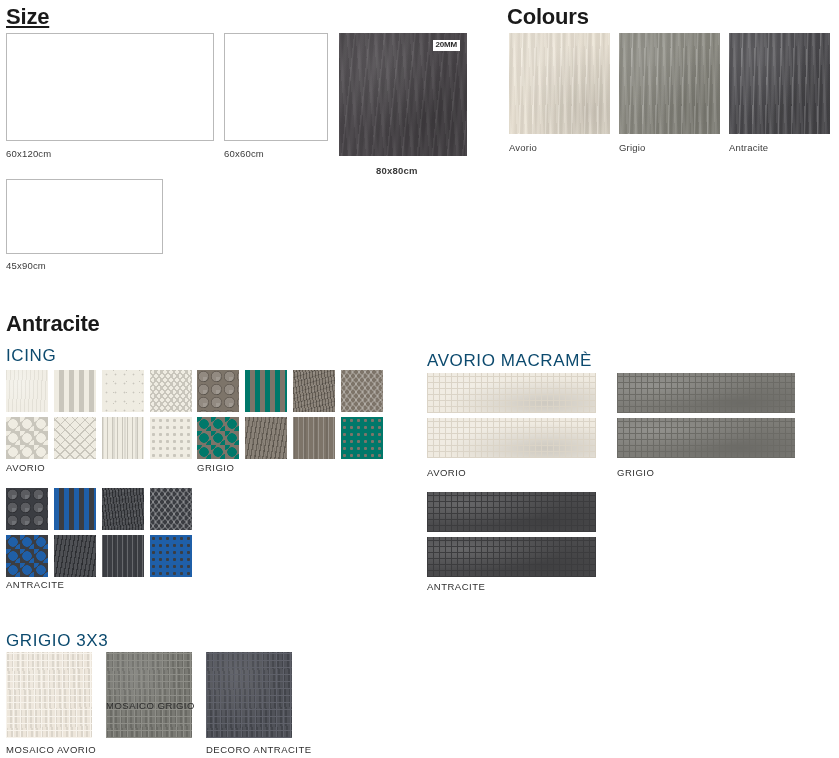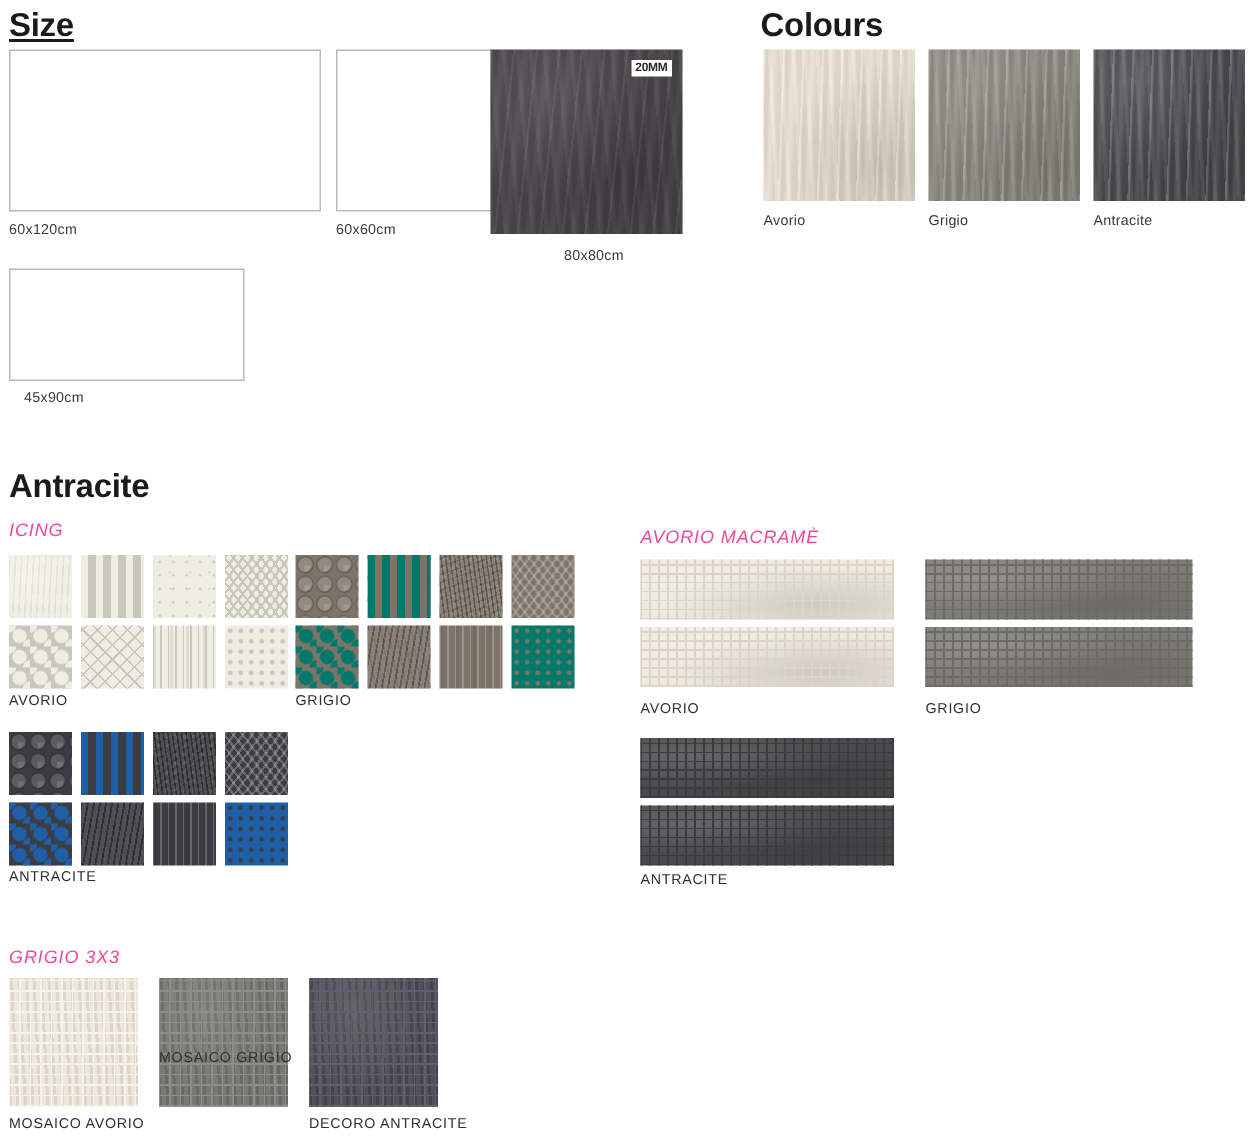--- a/index.html
+++ b/index.html
@@ -19,26 +19,25 @@
 
   
   .section-title {
     font-size: 22px;
     font-weight: bold;
     letter-spacing: -0.2px;
     color: #1a1a1a;
     line-height: 1;
   }
   .sub-title {
-    font-size: 12px;
+    font-size: 17px;
     font-weight: normal;
     letter-spacing: 0.6px;
-    color: #ec4899;
-    line-height: 1;
-    font-style: italic;
+    color: #0c4a6e;
+    line-height: 1;
   }
 
   
   .caption {
     font-size: 9.5px;
     color: #3a3a3a;
     letter-spacing: 0.2px;
     line-height: 1;
     white-space: nowrap;
   }
@@ -120,27 +119,27 @@
 <body>
 
 <div class="abs section-title" style="left:6px; top:6px;text-decoration:underline;">Size</div>
 
 <div class="abs size-box" style="left:6px; top:33px; width:208px; height:108px;"></div>
 <div class="abs caption" style="left:6px; top:149px;">60x120cm</div>
 
 <div class="abs size-box" style="left:224px; top:33px; width:104px; height:108px;"></div>
 <div class="abs caption" style="left:224px; top:149px;">60x60cm</div>
 
-<div class="abs size-tile" style="left:327px; top:33px; width:128px; height:123px;text-align:center;">
+<div class="abs size-tile" style="left:339px; top:33px; width:128px; height:123px;text-align:center;">
   <span class="badge-20mm">20MM</span>
 </div>
-<div class="abs caption" style="left:376px; top:166px;">80x80cm</div>
+<div class="abs caption" style="left:376px; top:166px;font-weight:bold;">80x80cm</div>
 
 <div class="abs size-box" style="left:6px; top:179px; width:157px; height:75px;"></div>
-<div class="abs caption" style="left:16px; top:261px;">45x90cm</div>
+<div class="abs caption" style="left:6px; top:261px;">45x90cm</div>
 
 <div class="abs section-title" style="left:507px; top:6px;text-align:right;">Colours</div>
 
 <div class="abs colour-swatch" id="sw-avorio" style="left:509px; top:33px; width:101px; height:101px; background-color:#ece4d5;"></div>
 <div class="abs caption" style="left:509px; top:143px;">Avorio</div>
 
 <div class="abs colour-swatch" id="sw-grigio" style="left:619px; top:33px; width:101px; height:101px; background-color:#8b8a81;"></div>
 <div class="abs caption" style="left:619px; top:143px;">Grigio</div>
 
 <div class="abs colour-swatch" id="sw-antracite" style="left:729px; top:33px; width:101px; height:101px; background-color:#4b4a4e;"></div>

